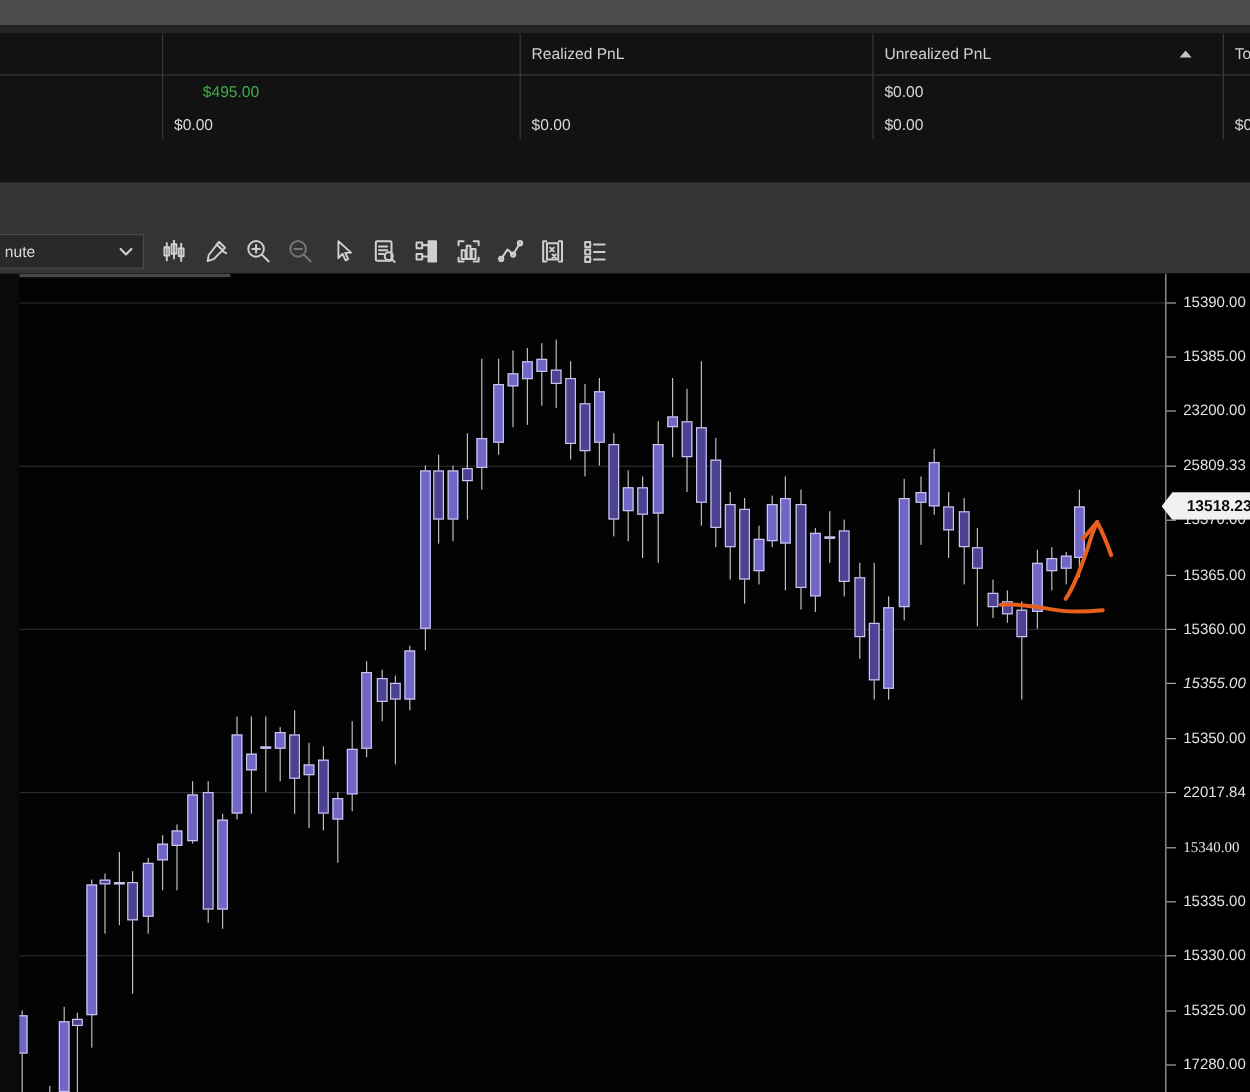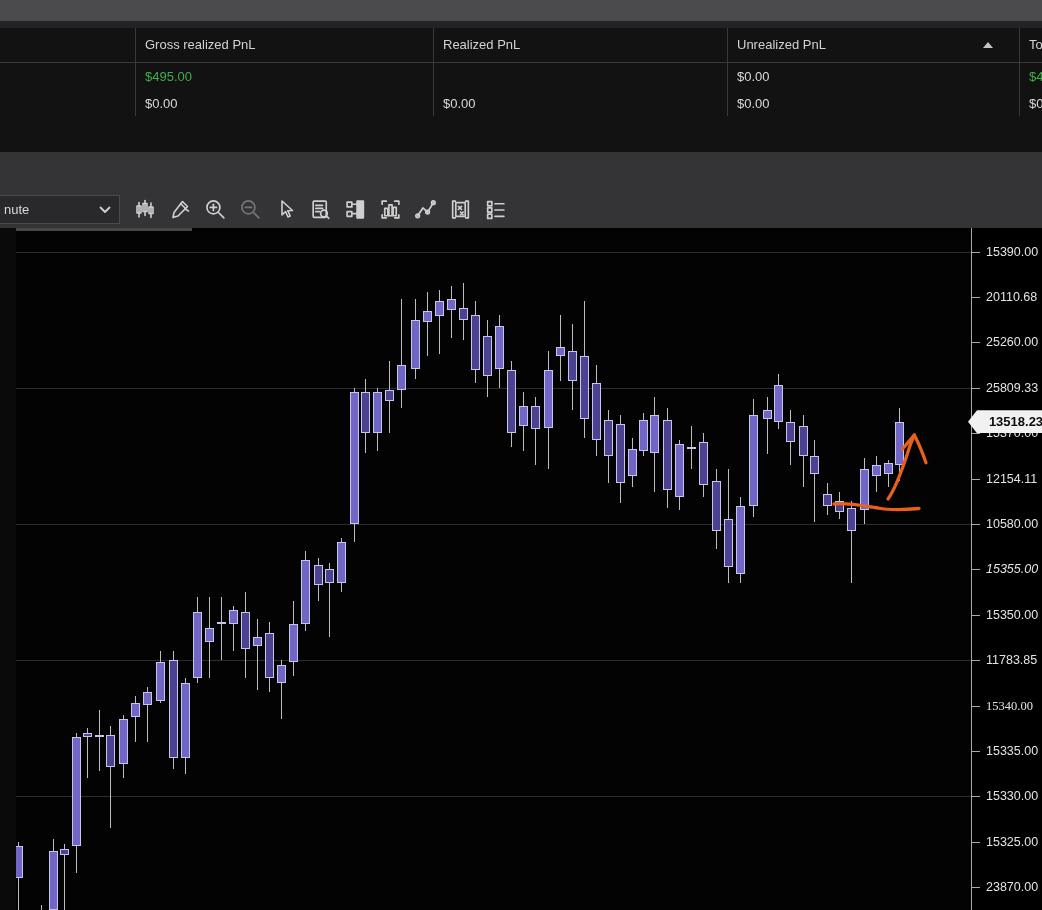--- a/index.html
+++ b/index.html
@@ -12,21 +12,21 @@
   
   .pnl-table{position:absolute;left:0;top:28px;width:100%;height:124px;background:#121213;}
   .col{position:absolute;top:0;height:88px;border-left:1px solid #3a3a3c;}
   .col.first{border-left:none;}
   .hdr-row{position:absolute;left:0;top:0;width:100%;height:34px;border-bottom:1px solid #3a3a3c;}
   .hdr-cell{position:absolute;top:0;height:34px;line-height:34px;padding-left:10px;
             color:#d2d2d2;font-size:13px;white-space:nowrap;overflow:hidden;}
   .cell{position:absolute;height:27px;line-height:27px;padding-left:10px;font-size:13px;
         color:var(--text);white-space:nowrap;}
   .cell.r1{top:35px;} .cell.r2{top:62px;}
-  .cell.pos{color:var(--positive);}
+  .cell.pos{color:var(--positive);margin-left:24px;}
   .sort-tri{position:absolute;top:14px;width:0;height:0;
             border-left:5px solid transparent;border-right:5px solid transparent;
             border-bottom:6px solid #c4c4c4;}
   
   .band{position:absolute;left:0;top:152px;width:100%;height:76px;background:#343437;}
   .interval-select{position:absolute;left:0;top:43px;width:119px;height:27px;background:#29292c;
                    border:1px solid #4a4a4e;border-left:none;display:flex;align-items:center;
                    color:#d8d8d8;font-size:13px;}
   .interval-select .txt{padding-left:4px;flex:1;}
   .toolbar{position:absolute;left:132px;top:42px;height:30px;display:flex;align-items:center;gap:9px;}
@@ -63,21 +63,20 @@
   <div class="title-strip"></div>
 
   <div class="pnl-table">
     <div class="col first" style="left:0;width:135px;"></div>
     <div class="col" style="left:135px;width:298px;"></div>
     <div class="col" style="left:433px;width:294px;"></div>
     <div class="col" style="left:727px;width:292px;"></div>
     <div class="col" style="left:1019px;width:23px;"></div>
 
     <div class="hdr-row">
-      <div class="hdr-cell" style="left:135px;width:288px;">Gross realized PnL</div>
       <div class="hdr-cell" style="left:727px;width:250px;">Unrealized PnL</div>
       <div class="hdr-cell" style="left:433px;width:284px;">Realized PnL</div>
       <div class="sort-tri" style="left:983px;"></div>
       <div class="hdr-cell" style="left:1019px;width:23px;">To</div>
     </div>
 
     <div class="cell r1 pos" style="left:135px;width:288px;">$495.00</div>
     <div class="cell r1" style="left:727px;width:282px;">$0.00</div>
     <div class="cell r1 pos" style="left:1019px;width:23px;">$4</div>
 
@@ -355,45 +354,45 @@
       <path d="M 818 276 C 833 274.5 848 278 862 280 C 875 282.5 892 281.5 903 280.5" stroke="#e8601b"></path>
       <path d="M 872 271 C 878.5 262 886 242 891 227 C 893 219.5 896 212 898.3 207" stroke="#e8601b"></path>
       <path d="M 898.3 207 L 886.5 221 M 898.3 207 C 903 216 907 226 910 234.7" stroke="#e8601b"></path>
     </svg>
 
     <div class="axis" id="axis">
       <div class="axis-line"></div>
     <div class="tick-dash" style="top: 23.5px;"></div>
         <div class="tick-label" style="top: 23.5px;">15390.00</div>
         <div class="tick-dash" style="top: 68.9px;"></div>
-        <div class="tick-label" style="top: 68.9px;">20110.68</div>
+        <div class="tick-label" style="top: 68.9px;">15385.00</div>
         <div class="tick-dash" style="top: 114.3px;"></div>
-        <div class="tick-label" style="top: 114.3px;">25260.00</div>
+        <div class="tick-label" style="top: 114.3px;">23200.00</div>
         <div class="tick-dash" style="top: 159.7px;"></div>
         <div class="tick-label" style="top: 159.7px;">25809.33</div>
         <div class="tick-dash" style="top: 205.1px;"></div>
         <div class="tick-label" style="top: 205.1px;">15370.00</div>
         <div class="tick-dash" style="top: 250.5px;"></div>
-        <div class="tick-label" style="top: 250.5px;">12154.11</div>
+        <div class="tick-label" style="top: 250.5px;">15365.00</div>
         <div class="tick-dash" style="top: 295.9px;"></div>
-        <div class="tick-label" style="top: 295.9px;">10580.00</div>
+        <div class="tick-label" style="top: 295.9px;">15360.00</div>
         <div class="tick-dash" style="top: 341.3px;"></div>
         <div class="tick-label" style="top: 341.3px; font-style: italic;">15355.00</div>
         <div class="tick-dash" style="top: 386.7px;"></div>
         <div class="tick-label" style="top: 386.7px;">15350.00</div>
         <div class="tick-dash" style="top: 432.1px;"></div>
-        <div class="tick-label" style="top: 432.1px;">11783.85</div>
+        <div class="tick-label" style="top: 432.1px;">22017.84</div>
         <div class="tick-dash" style="top: 477.5px;"></div>
         <div class="tick-label" style="top: 477.5px; font-family: Liberation Serif, serif;">15340.00</div>
         <div class="tick-dash" style="top: 522.9px;"></div>
         <div class="tick-label" style="top: 522.9px;">15335.00</div>
         <div class="tick-dash" style="top: 568.3px;"></div>
         <div class="tick-label" style="top: 568.3px;">15330.00</div>
         <div class="tick-dash" style="top: 613.7px;"></div>
         <div class="tick-label" style="top: 613.7px; text-align: center;">15325.00</div>
         <div class="tick-dash" style="top: 659.1px;"></div>
-        <div class="tick-label" style="top: 659.1px;">23870.00</div>
+        <div class="tick-label" style="top: 659.1px;">17280.00</div>
       </div>
 
     <div class="price-marker" id="marker" style="top: 182.3px;">13518.23</div>
   </div>
 
 </div>
 
 </body></html>

